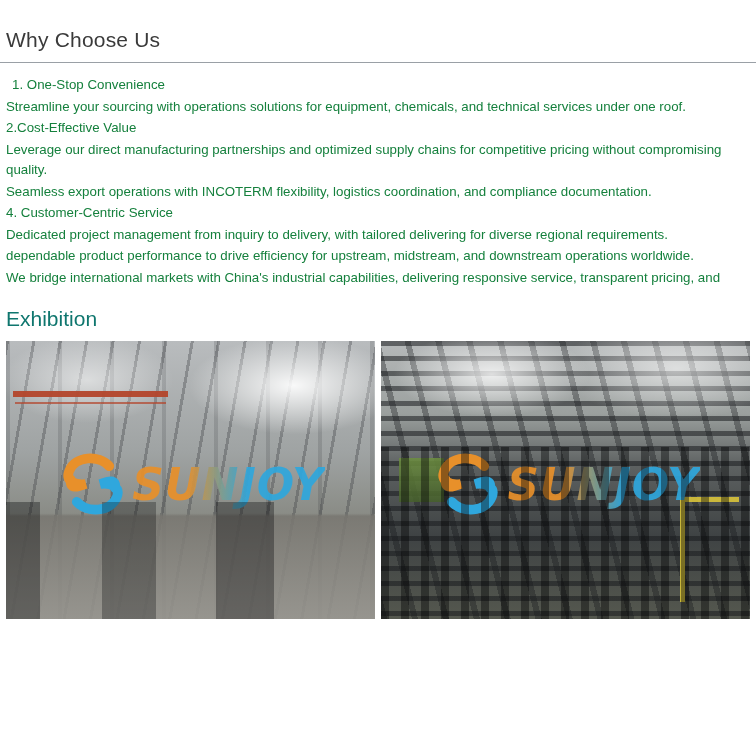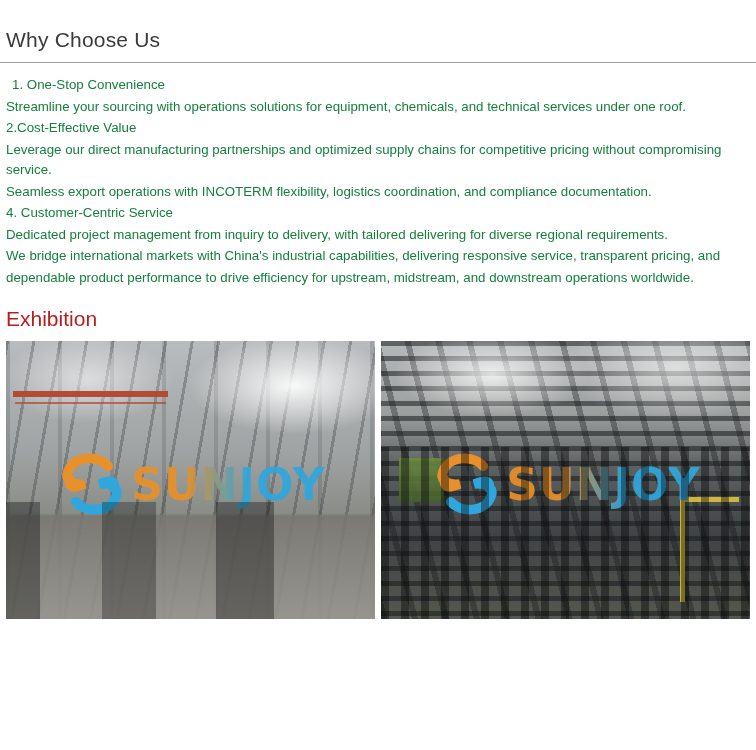--- a/index.html
+++ b/index.html
@@ -48,27 +48,28 @@
     margin-top: 0;
   }
   .copy p.indent {
     text-indent: 6px;
   }
 
   
   .exhibition-title {
     font-size: 21px;
     font-weight: 400;
-    color: #b91c1c;
+    color: #0f766e;
     padding: 18px 0 10px 6px;
   }
   .gallery {
     display: flex;
     gap: 6px;
     padding: 0 6px;
+    font-style: italic;
   }
   .photo {
     position: relative;
     width: 372px;
     height: 278px;
     overflow: hidden;
     background: #8c8f86;
   }
 
   
@@ -183,29 +184,29 @@
 
   <div>
     <div class="section-title">Why Choose Us</div>
     <div class="title-rule"></div>
 
     <div class="copy">
       <p class="heading-line indent">1. One-Stop Convenience</p>
       <p>Streamline your sourcing with operations solutions for equipment, chemicals, and technical services under one roof.</p>
 
       <p class="heading-line">2.Cost-Effective Value</p>
-      <p>Leverage our direct manufacturing partnerships and optimized supply chains for competitive pricing without compromising service.</p>
+      <p>Leverage our direct manufacturing partnerships and optimized supply chains for competitive pricing without compromising quality.</p>
 
       <p>Seamless export operations with INCOTERM flexibility, logistics coordination, and compliance documentation.</p>
 
       <p class="heading-line">4. Customer-Centric Service</p>
       <p>Dedicated project management from inquiry to delivery, with tailored delivering for diverse regional requirements.</p>
 
+      <p>dependable product performance to drive efficiency for upstream, midstream, and downstream operations worldwide.</p>
       <p>We bridge international markets with China's industrial capabilities, delivering responsive service, transparent pricing, and</p>
-      <p>dependable product performance to drive efficiency for upstream, midstream, and downstream operations worldwide.</p>
     </div>
   </div>
 
   <div>
     <div class="exhibition-title">Exhibition</div>
 
     <div class="gallery">
 
       <div class="photo photo-a">
         <div class="crane"></div>

